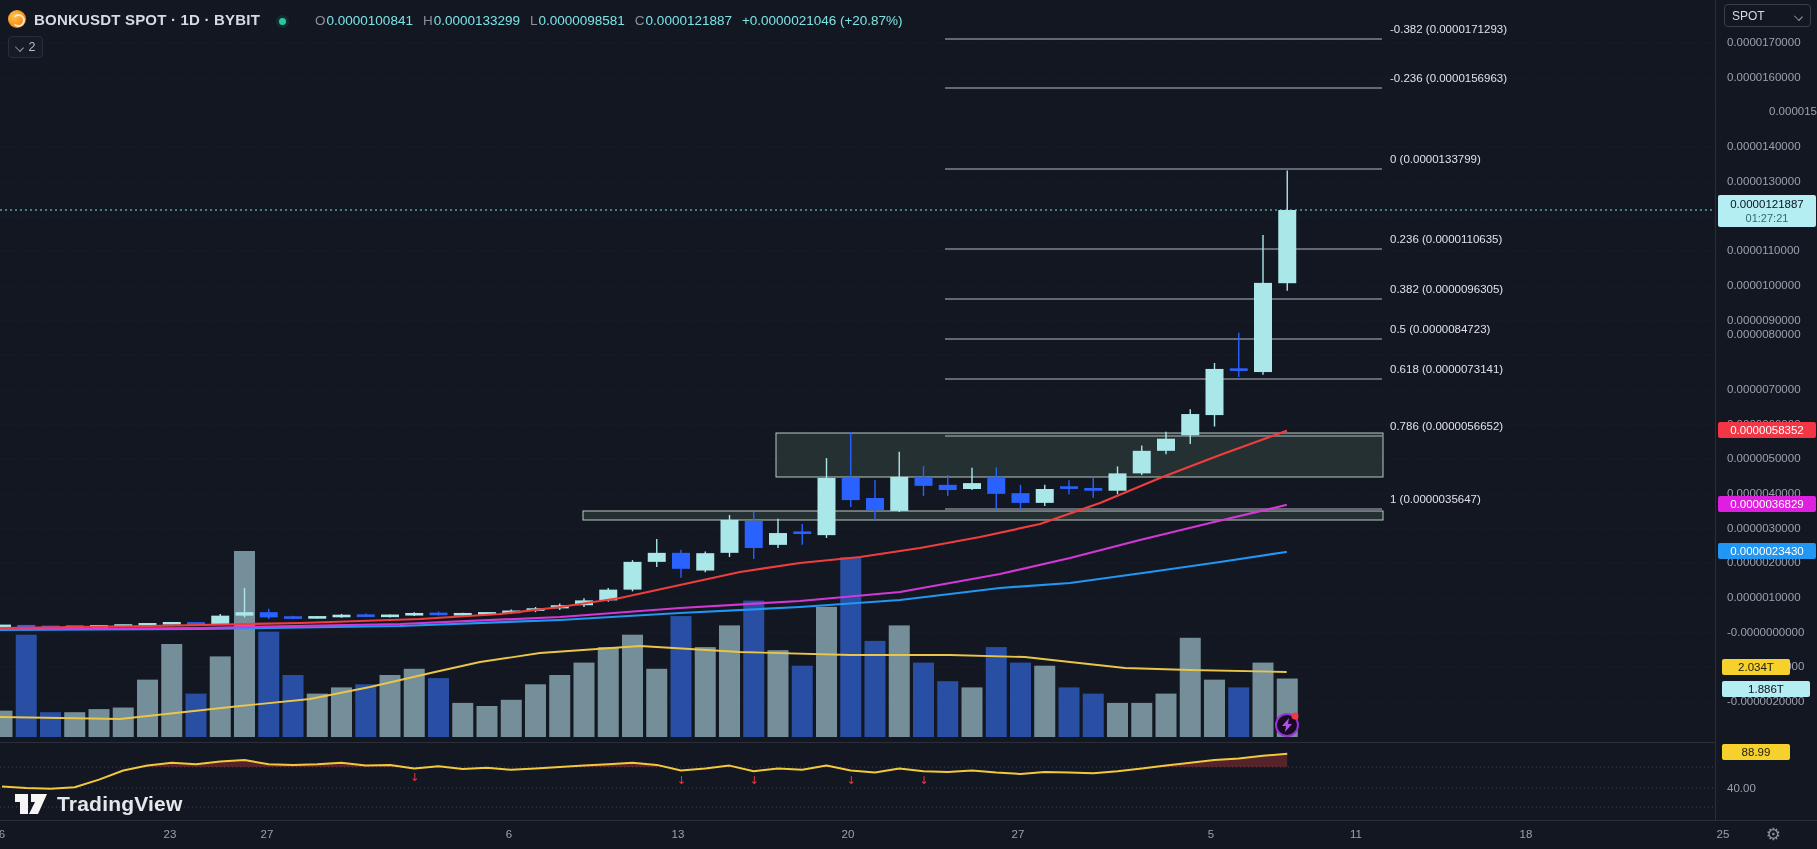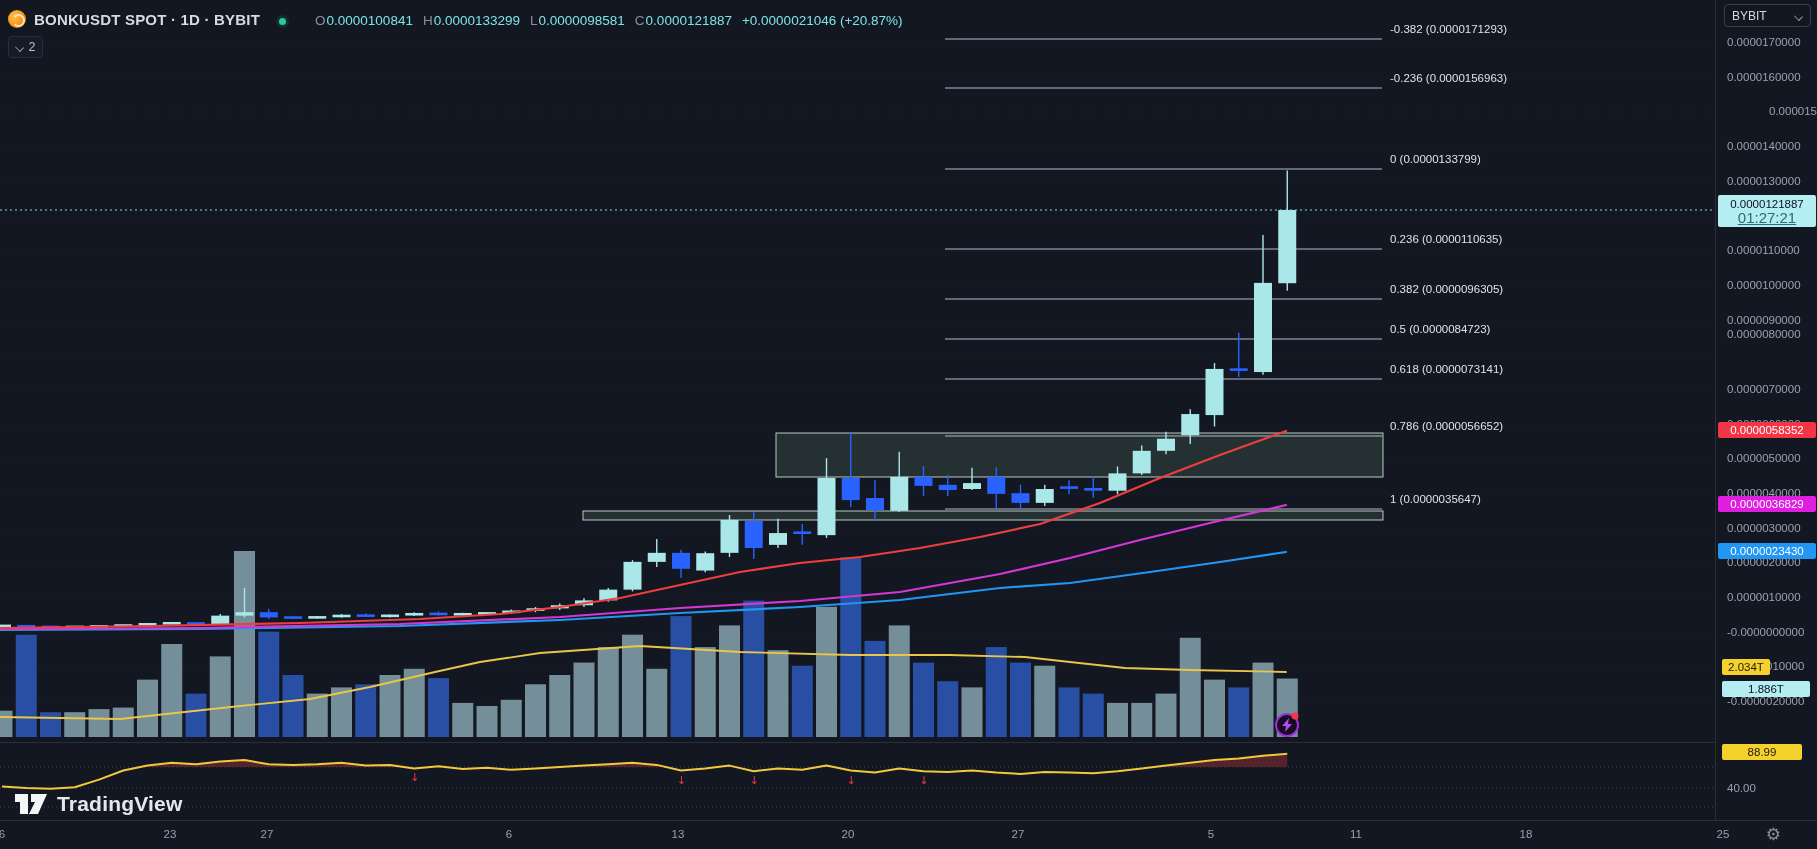--- a/index.html
+++ b/index.html
@@ -48,27 +48,27 @@
   
   .paxis { position:absolute; left:1715px; top:0; width:102px; height:820px;
            border-left:1px solid #2a2e39; background:#131722; z-index:4; }
   .ptick { position:absolute; left:11px; color:#9aa1ad; font-size:11.5px; white-space:nowrap; }
   .usdt-dd { position:absolute; left:8px; top:4px; width:87px; height:23px; border:1px solid #3a3f4c;
            border-radius:4px; display:flex; align-items:center; color:#d7dae2; font-size:12px; padding:0 7px; background:#131722; }
   .usdt-dd .chev { margin-left:auto; }
   .sticker { position:absolute; left:2px; width:98px; border-radius:2px; text-align:center;
            font-size:11.5px; padding:2px 0; z-index:5; white-space:nowrap; }
   .sticker.last { background:#b4edf2; color:#0b1220; top:195px; line-height:14px; }
-  .sticker.last .cd { color:#2f6b75; font-size:15px;text-decoration:underline; }
+  .sticker.last .cd { color:#2f6b75; font-size:11px; }
   .sticker.red { background:#f23645; color:#fff; top:422px; }
   .sticker.mag { background:#df1fdf; color:#fff; top:496px; }
   .sticker.blue { background:#2196f3; color:#fff; top:543px; }
-  .sticker.volma { background:#f6d12c; color:#1b1b10; top:659px; left:6px; width:48px; }
+  .sticker.volma { background:#f6d12c; color:#1b1b10; top:659px; left:6px; width:68px; }
   .sticker.volv { background:#b4edf2; color:#0b1220; top:681px; left:6px; width:88px; }
-  .sticker.rsiv { background:#f6d12c; color:#1b1b10; top:744px; left:6px; width:80px; }
+  .sticker.rsiv { background:#f6d12c; color:#1b1b10; top:744px; left:6px; width:68px; }
 
   
   .taxis { position:absolute; left:0; top:820px; width:1817px; height:29px;
            border-top:1px solid #2a2e39; background:#131722; z-index:4; }
   .ttick { position:absolute; top:7px; transform:translateX(-50%); color:#9aa1ad; font-size:11.5px; }
   .ttick.month { color:#d1d4dc; font-weight:700;margin-top:48px; }
   .gear { position:absolute; right:36px; top:3px; color:#8b919c; font-size:17px; }
 
   .hsep { position:absolute; left:0; width:1817px; height:1px; background:#2a2e39; z-index:3; }
 </style>
@@ -345,21 +345,21 @@
       <svg width="34" height="22" viewBox="0 0 34 22">
         <polygon points="1,1 14,1 14,21 6,21 6,9 1,9" fill="#ffffff"></polygon>
         <polygon points="17,1 33,1 24,21 15,21 21,9 17,9" fill="#ffffff"></polygon>
       </svg>
       <span class="txt">TradingView</span>
     </div>
   </div>
 
   <div class="paxis">
     <div class="usdt-dd">
-      <span>BYBIT</span>
+      <span>SPOT</span>
       <span class="chev"></span>
     </div>
     <div class="sticker last">
       <div>0.0000121887</div>
       <div class="cd">01:27:21</div>
     </div>
     <div class="sticker red">0.0000058352</div>
     <div class="sticker mag">0.0000036829</div>
     <div class="sticker blue">0.0000023430</div>
     <div class="sticker volma">2.034T</div>

